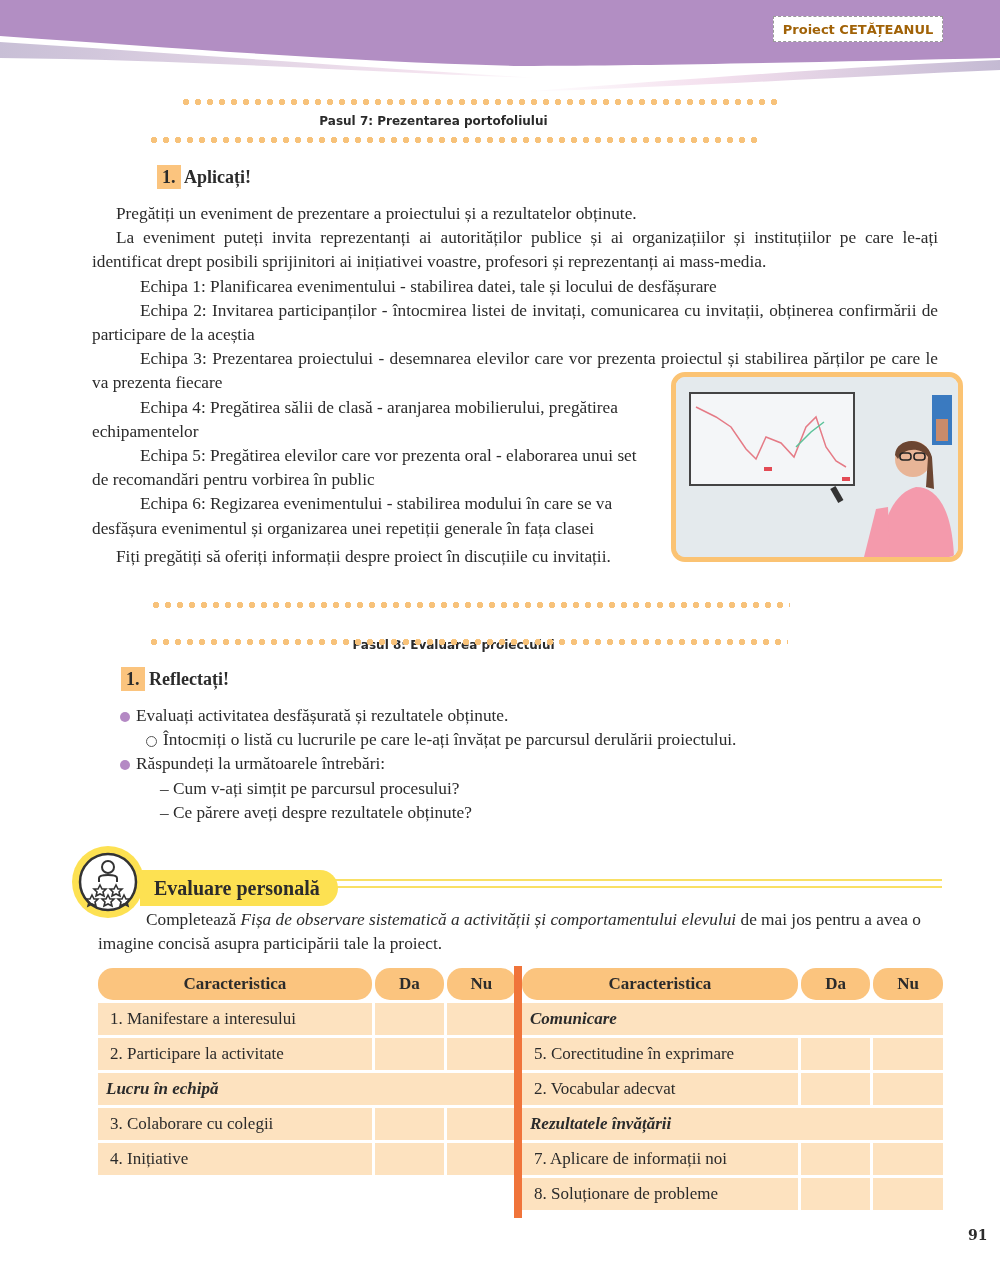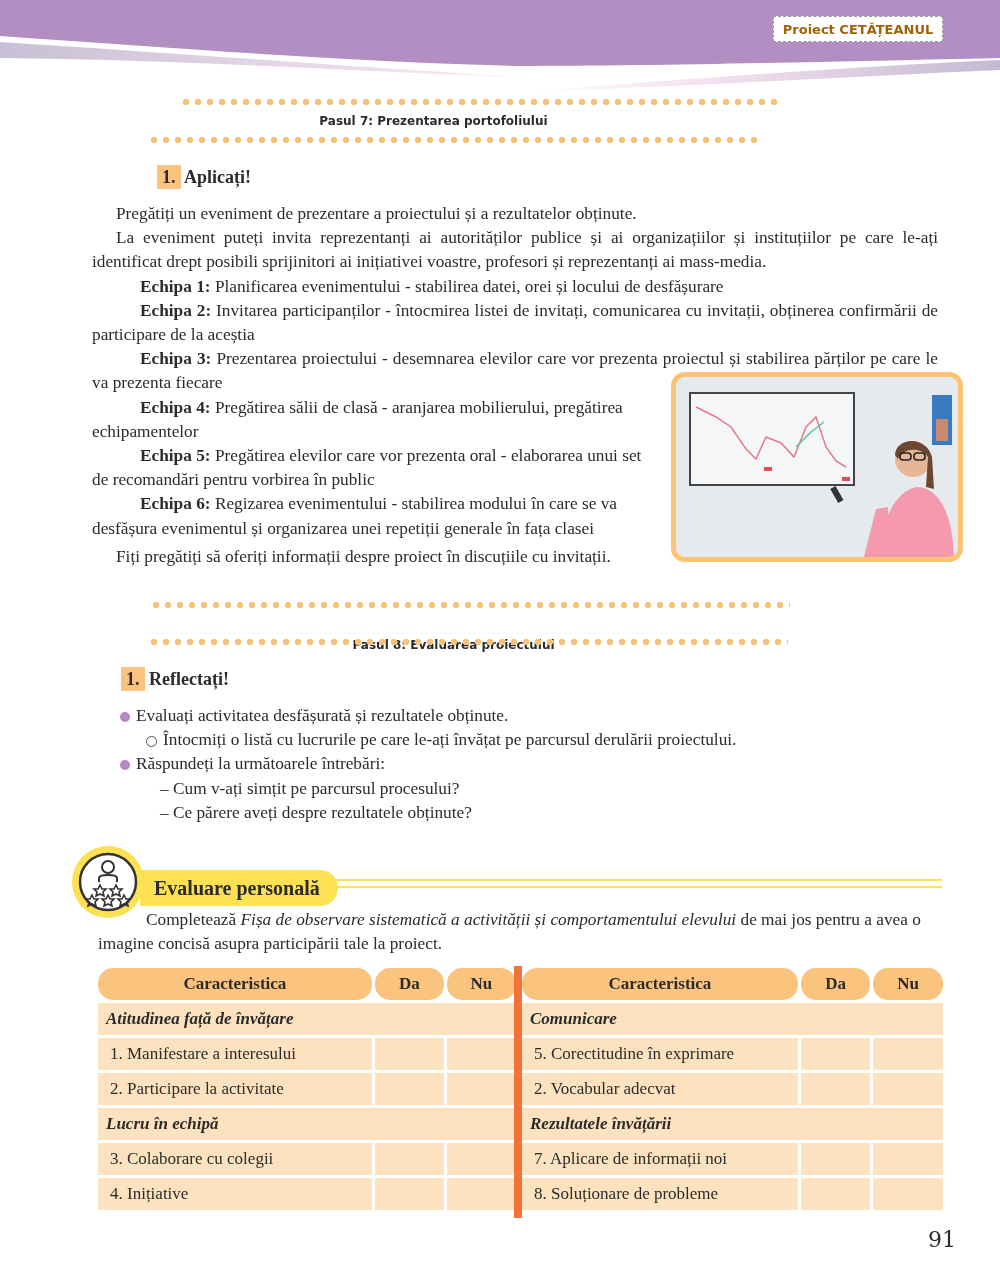--- a/index.html
+++ b/index.html
@@ -10,36 +10,36 @@
   .proj-tag { left:773px; top:16px; width:170px; height:26px; background:#fff; border:1px dashed #999;
       font-family:"DejaVu Sans", sans-serif; font-weight:bold; font-size:13px; color:#a16207;
       display:flex; align-items:center; justify-content:center; box-sizing:border-box; }
   .dots { height:8px; background-image: radial-gradient(circle, #f7c27a 3px, transparent 3.5px);
           background-size:12px 8px; background-repeat:repeat-x; }
   .step-title { font-family:"DejaVu Sans", sans-serif; font-weight:bold; font-size:12px; width:867px; text-align:center; left:0; }
   .task { font-family:"Liberation Serif", serif; font-weight:bold; font-size:18px; }
   .task .num { background:#fbc47e; padding:2px 5px; }
   .body-text { font-family:"Liberation Serif", serif; font-size:17.3px; line-height:24.2px; }
   .indent { text-indent:48px; }
-  .b { font-weight:bold; }
+  .b { font-weight:normal; }
   .photo { left:671px; top:372px; width:292px; height:190px; border:5px solid #fbc373; border-radius:14px;
       background:linear-gradient(180deg,#e6ecef 0%, #dfe5e8 100%); box-sizing:border-box; overflow:hidden; }
   .bullet-dot { display:inline-block; width:10px; height:10px; border-radius:50%; background:#b489c4; margin-right:6px; vertical-align:middle; }
   .ring { display:inline-block; width:9px; height:9px; border-radius:50%; border:1.3px solid #555; margin-right:6px; vertical-align:middle; }
   .eval-badge { left:72px; top:846px; width:72px; height:72px; border-radius:50%; background:#fde152; display:flex; align-items:center; justify-content:center; }
   .eval-label { left:140px; top:862px; height:36px; padding:0 18px 0 14px; background:#fde152;
      border-radius:0 18px 18px 0; font-family:"Liberation Serif", serif; font-weight:bold; font-size:20px; line-height:36px;margin-top:8px; }
   .eval-line { left:330px; top:879px; width:612px; height:5px; border-top:2px solid #f9e064; border-bottom:2px solid #f9e064; }
   table.obs { border-collapse:separate; border-spacing:3px; font-family:"Liberation Serif", serif; font-size:17px; }
   table.obs td, table.obs th { background:#fde2bf; height:32px; padding:0 8px; }
   table.obs th { background:#fbc47e; font-weight:bold; text-align:center;border-radius:15px; }
   table.obs td.cat { font-weight:bold; font-style:italic; }
   table.obs td.item { padding-left:12px; }
   .divider { left:514px; top:966px; width:8px; height:252px; background:#f0743a; }
-  .pageno { left:928px; top:1227px; font-family:"DejaVu Serif", serif; font-weight:normal; font-size:22px; }
+  .pageno { left:968px; top:1227px; font-family:"DejaVu Serif", serif; font-weight:bold; font-size:14px; }
 </style>
 </head>
 <body>
 
 <svg class="abs banner" viewBox="0 0 1000 100" preserveAspectRatio="none">
   <defs>
     <linearGradient id="sw1" x1="0" x2="1">
       <stop offset="0" stop-color="#c8bfd6"></stop>
         <stop offset="0.8" stop-color="#f4e3ef"></stop>
         <stop offset="1" stop-color="#ffffff"></stop>
@@ -61,21 +61,21 @@
 <div class="abs dots" style="left:148px;top:136px;width:610px;"></div>
 
 <div class="abs task" style="left:121px;top:167px;margin-left:36px;">
   <span class="num">1.</span>
   <span>Aplicați!</span>
 </div>
 
 <div class="abs body-text" style="left:92px;top:202px;width:846px;">
   <div class="indent" style="text-indent:24px;">Pregătiți un eveniment de prezentare a proiectului și a rezultatelor obținute.</div>
   <div style="text-indent:24px;text-align:justify;">La eveniment puteți invita reprezentanți ai autorităților publice și ai organizațiilor și instituțiilor pe care le-ați identificat drept posibili sprijinitori ai inițiativei voastre, profesori și reprezentanți ai mass-media.</div>
-  <div class="indent"><span class="b">Echipa 1:</span><span> Planificarea evenimentului - stabilirea datei, orei și locului de desfășurare</span></div>
+  <div class="indent"><span class="b">Echipa 1:</span><span> Planificarea evenimentului - stabilirea datei, tale și locului de desfășurare</span></div>
   <div class="indent" style="text-align:justify;"><span class="b">Echipa 2:</span><span> Invitarea participanților - întocmirea listei de invitați, comunicarea cu invitații, obținerea confirmării de participare de la aceștia</span></div>
   <div class="indent" style="text-align:justify;"><span class="b">Echipa 3:</span><span> Prezentarea proiectului - desemnarea elevilor care vor prezenta proiectul și stabilirea părților pe care le va prezenta fiecare</span></div>
   <div class="indent" style="width:560px;"><span class="b">Echipa 4:</span><span> Pregătirea sălii de clasă - aranjarea mobilierului, pregătirea echipamentelor</span></div>
   <div class="indent" style="width:560px;"><span class="b">Echipa 5:</span><span> Pregătirea elevilor care vor prezenta oral - elaborarea unui set de recomandări pentru  vorbirea  în public</span></div>
   <div class="indent" style="width:560px;"><span class="b">Echipa 6:</span><span> Regizarea evenimentului - stabilirea modului în care se va desfășura evenimentul și organizarea unei repetiții generale în fața clasei</span></div>
   <div style="text-indent:24px;margin-top:4px;">Fiți pregătiți să oferiți informații despre proiect în discuțiile cu invitații.</div>
 </div>
 
 <div class="abs photo">
   <svg width="282" height="180" viewBox="0 0 282 180">
@@ -134,23 +134,20 @@
 <div class="abs body-text" style="left:98px;top:908px;width:846px;text-indent:48px;"><span>Completează </span><i>Fișa de observare sistematică a activității și comportamentului elevului</i><span> de mai jos pentru a avea o imagine concisă asupra participării tale la proiect.</span></div>
 
 <table class="abs obs" style="left:95px;top:965px;width:424px;">
   <tbody>
       <tr>
     <th style="width:262px;">Caracteristica</th>
     <th style="width:54px;">Da</th>
     <th style="width:54px;">Nu</th>
   </tr>
   <tr>
-        <td colspan="3" class="cat">Atitudinea față de învățare</td>
-      </tr>
-  <tr>
         <td class="item">1. Manifestare a interesului</td>
         <td></td>
         <td></td>
       </tr>
   <tr>
         <td class="item">2. Participare la activitate</td>
         <td></td>
         <td></td>
       </tr>
   <tr>

